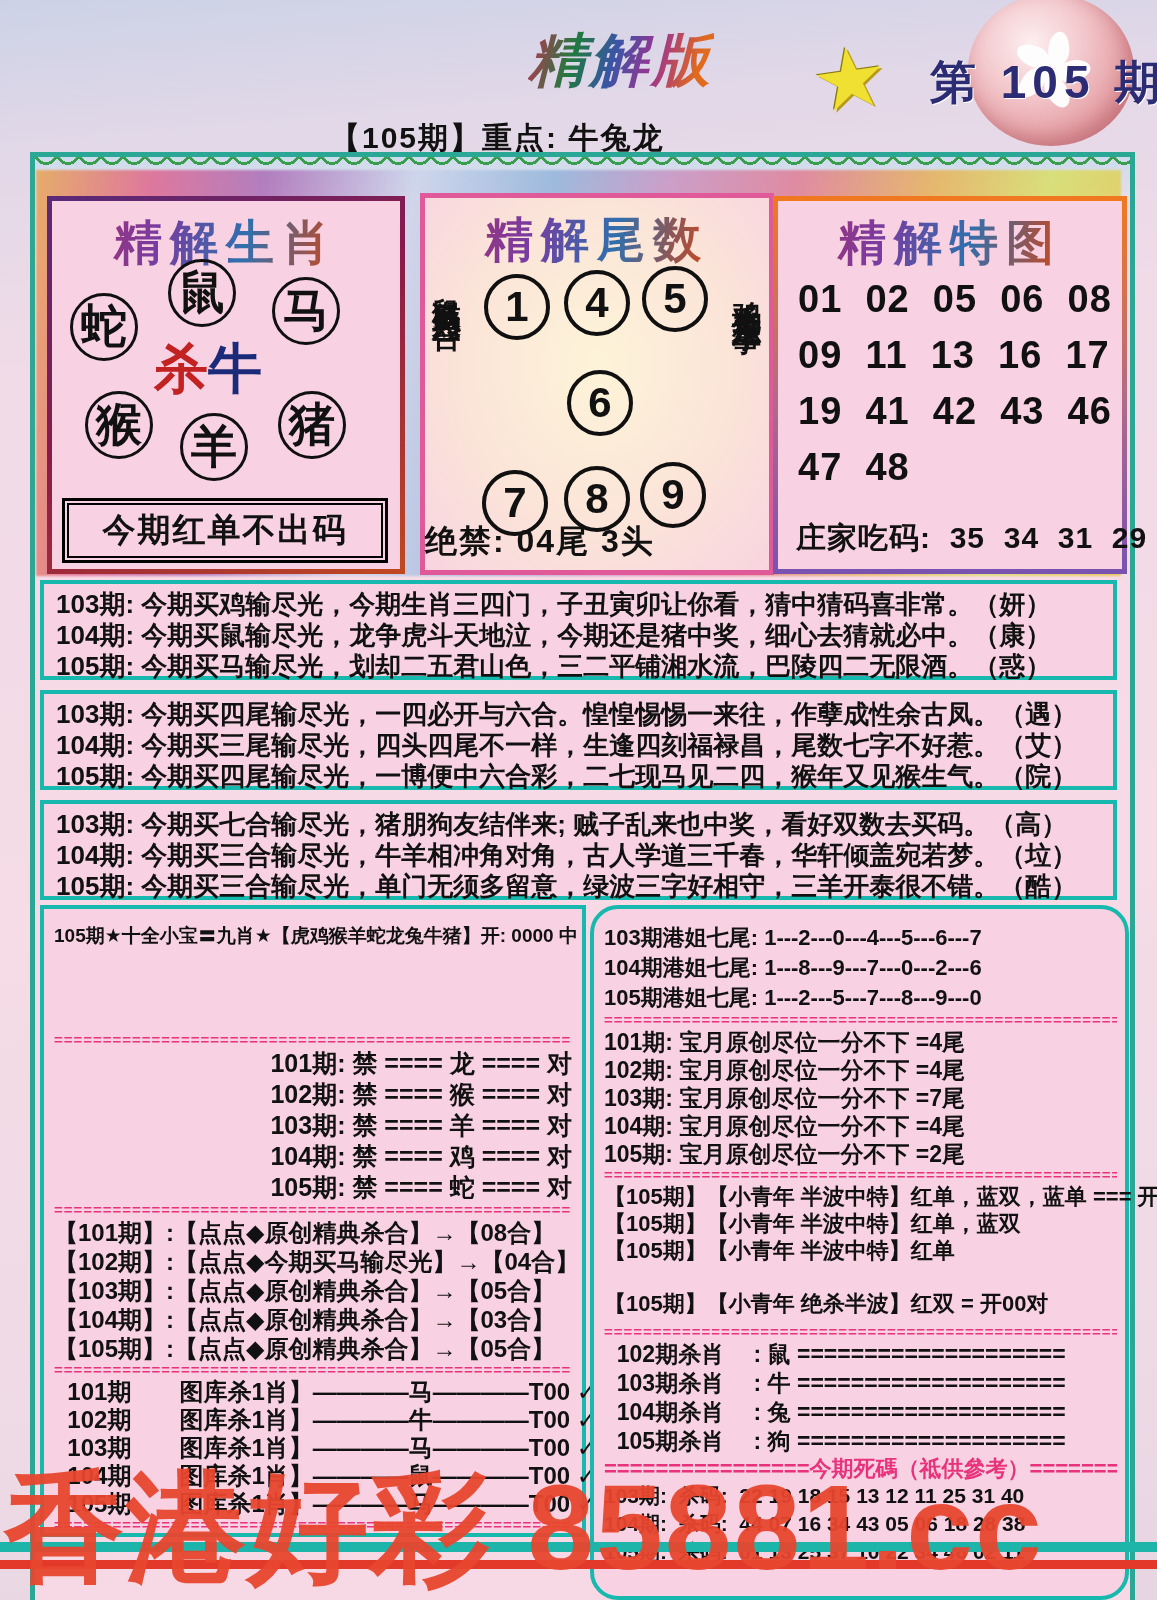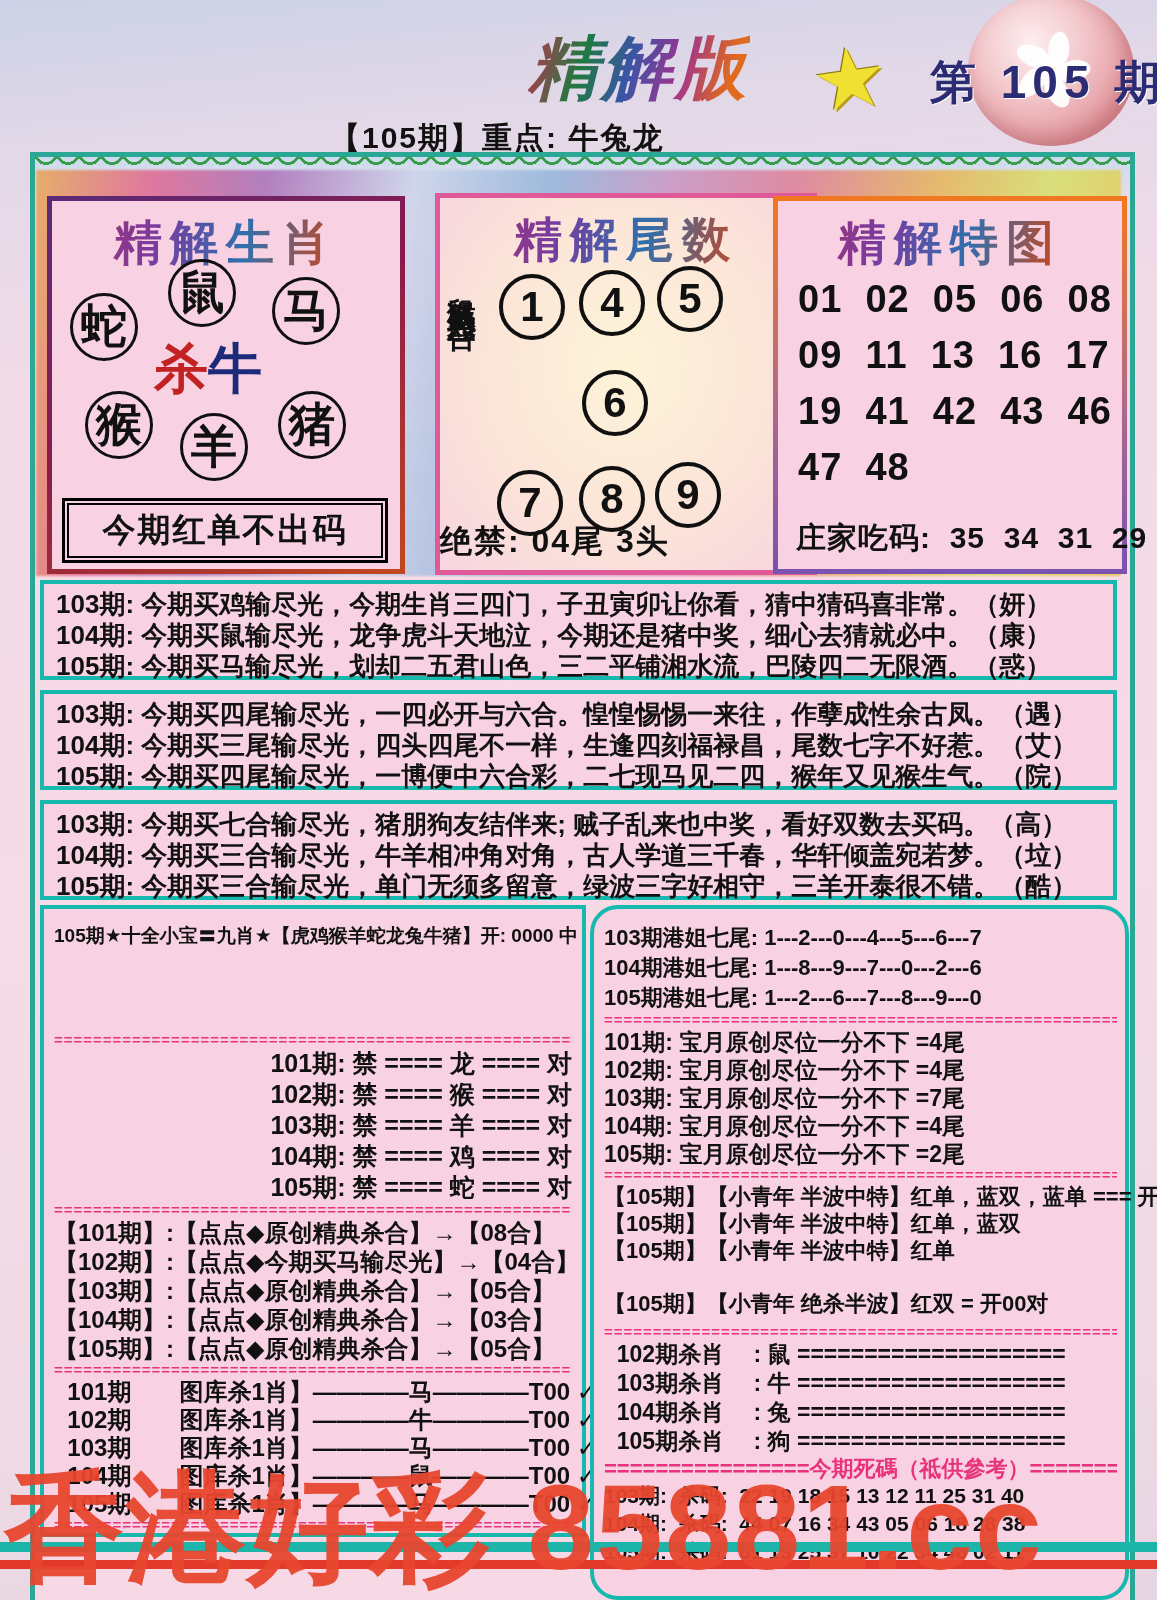--- a/index.html
+++ b/index.html
@@ -5,21 +5,21 @@
   html,body{margin:0;padding:0;}
   body{
     width:1157px;height:1600px;position:relative;overflow:hidden;
     font-family:"Liberation Sans","DejaVu Sans",sans-serif;
     font-weight:700;color:#111;
     background:linear-gradient(175deg,#ccd2e6 0%,#e2d8e8 9%,#f0dbe7 22%,#f5dce6 55%,#eedae5 85%,#e6d6e2 100%);
   }
   .abs{position:absolute;}
   
   .title-graphic{
-    left:528px;top:22px;font-size:70px;font-weight:900;font-style:italic;
+    left:528px;top:22px;font-size:58px;font-weight:900;font-style:italic;
     letter-spacing:4px;white-space:nowrap;
     background:linear-gradient(105deg,#c92f55 0%,#1f7a3f 26%,#3a55a6 46%,#9c3390 66%,#e06a1e 88%);
     -webkit-background-clip:text;background-clip:text;color:transparent;
     text-shadow:none;
   }
   .star{left:812px;top:30px;font-size:84px;color:#efe032;text-shadow:2px 2px 0 #b89a18,-1px -1px 0 #8a7a10;transform:rotate(-8deg);}
   .issue-no{left:930px;top:52px;font-size:46px;font-weight:900;color:#2c2c74;letter-spacing:6px;white-space:nowrap;text-shadow:1px 1px 0 #fff;z-index:3;}
   .hk-logo{left:968px;top:-6px;width:166px;height:152px;border-radius:50%;
     background:radial-gradient(circle at 38% 32%,#fdeef0 0%,#f3c9cd 35%,#e39aa0 70%,#d4848e 100%);
     box-shadow:inset -6px -8px 18px rgba(150,60,70,.35);z-index:1;}
@@ -37,22 +37,22 @@
   .box{background:#f8d2e2;}
   .box-title{position:absolute;top:10px;left:0;right:0;text-align:center;font-size:48px;font-weight:900;
     background:linear-gradient(100deg,#b03060,#7a3ba0 30%,#2f6fae 55%,#c04a28 80%);
     -webkit-background-clip:text;background-clip:text;color:transparent;letter-spacing:8px;}
   .zodiac-box{left:47px;top:196px;width:348px;height:368px;border:5px solid;border-image:linear-gradient(150deg,#5a2a78,#8a1a4a 45%,#c04820) 1;}
   .zc{position:absolute;width:62px;height:62px;border:3px solid #101010;border-radius:50%;
     display:flex;align-items:center;justify-content:center;font-size:46px;font-weight:900;}
   .kill-txt{position:absolute;font-size:54px;font-weight:900;white-space:nowrap;}
   .note-box{position:absolute;left:10px;bottom:6px;right:12px;border:3px solid #000;background:#f8d2e2;padding:2px;}
   .note-inner{border:2px solid #000;text-align:center;font-size:33px;font-weight:900;padding:3px 4px;letter-spacing:2px;white-space:nowrap;}
-  .tails-box{left:435px;top:193px;width:344px;height:372px;border:5px solid #e05a9a;
-    background:radial-gradient(ellipse at 50% 45%,#fdf4d8 0%,#fbe4d8 55%,#f8d4e0 100%);padding-left:28px;}
+  .tails-box{left:420px;top:193px;width:344px;height:372px;border:5px solid #e05a9a;
+    background:radial-gradient(ellipse at 50% 45%,#fdf4d8 0%,#fbe4d8 55%,#f8d4e0 100%);}
   .vtext{position:absolute;writing-mode:vertical-rl;text-orientation:upright;font-size:29px;font-weight:900;letter-spacing:4px;}
   .tc{position:absolute;width:58px;height:58px;border:4px solid #101010;border-radius:50%;
     display:flex;align-items:center;justify-content:center;font-size:42px;font-weight:900;}
   .tails-bottom{position:absolute;bottom:6px;left:0;right:0;font-size:32px;font-weight:900;letter-spacing:2px;}
   .special-box{left:773px;top:196px;width:344px;height:368px;border:5px solid;border-image:linear-gradient(180deg,#f07820,#b06a8a 55%,#7a52b0) 1;}
   .sp-rows{position:absolute;top:70px;left:20px;right:16px;font-size:38px;font-weight:900;line-height:56px;white-space:pre;letter-spacing:1px;}
   .sp-bottom{position:absolute;bottom:10px;left:18px;font-size:30px;font-weight:900;white-space:pre;letter-spacing:1px;}
   
   .tip-box{left:40px;width:1077px;height:100px;border:4px solid #17b8ae;background:#f8d2e2;
     padding:5px 12px;box-sizing:border-box;}
@@ -187,21 +187,21 @@
   <div class="tuku-line">  102期　　图库杀1肖】————牛————T00 ✓</div>
   <div class="tuku-line">  103期　　图库杀1肖】————马————T00 ✓</div>
   <div class="tuku-line">  104期　　图库杀1肖】————鼠————T00 ✓</div>
   <div class="tuku-line">  105期　　图库杀1肖】————马————T00 ✓</div>
   <div class="sep">==========================================================================================</div>
 </div>
 
 <div class="abs panel panel-right">
   <div class="qiwei-line">103期港姐七尾: 1---2---0---4---5---6---7</div>
   <div class="qiwei-line">104期港姐七尾: 1---8---9---7---0---2---6</div>
-  <div class="qiwei-line">105期港姐七尾: 1---2---6---7---8---9---0</div>
+  <div class="qiwei-line">105期港姐七尾: 1---2---5---7---8---9---0</div>
   <div class="sep">==========================================================================================</div>
   <div class="baoyue-line">101期: 宝月原创尽位一分不下 =4尾</div>
   <div class="baoyue-line">102期: 宝月原创尽位一分不下 =4尾</div>
   <div class="baoyue-line">103期: 宝月原创尽位一分不下 =7尾</div>
   <div class="baoyue-line">104期: 宝月原创尽位一分不下 =4尾</div>
   <div class="baoyue-line">105期: 宝月原创尽位一分不下 =2尾</div>
   <div class="sep">==========================================================================================</div>
   <div class="banbo-line">【105期】【小青年 半波中特】红单，蓝双，蓝单 === 开</div>
   <div class="banbo-line">【105期】【小青年 半波中特】红单，蓝双</div>
   <div class="banbo-line">【105期】【小青年 半波中特】红单</div>

